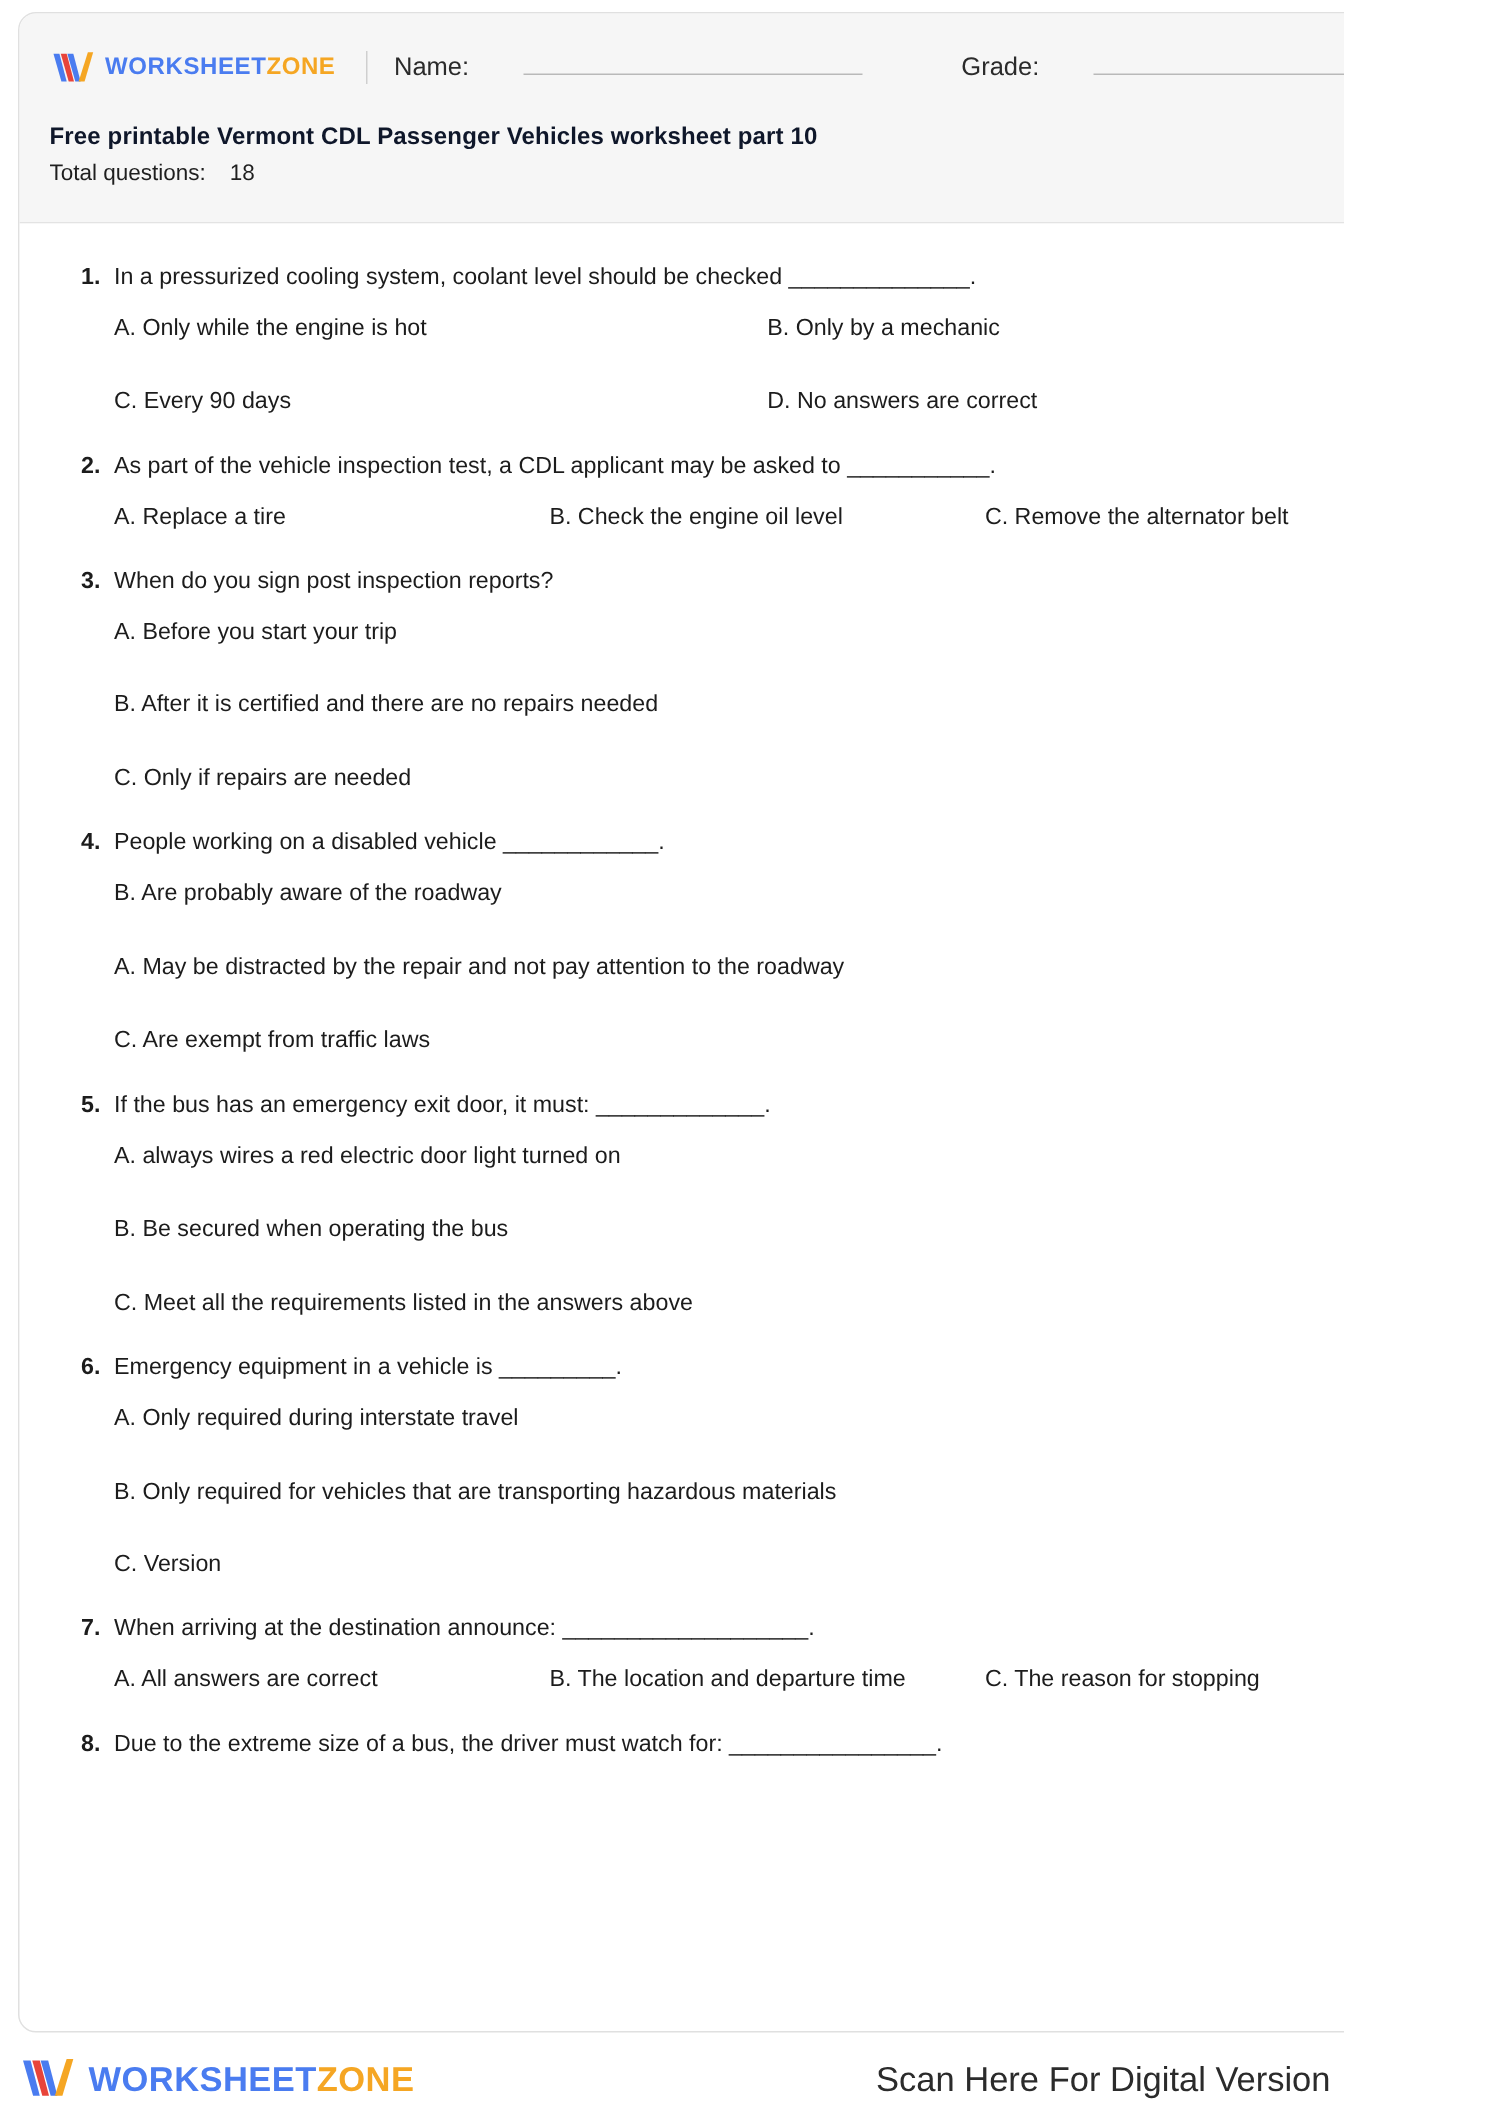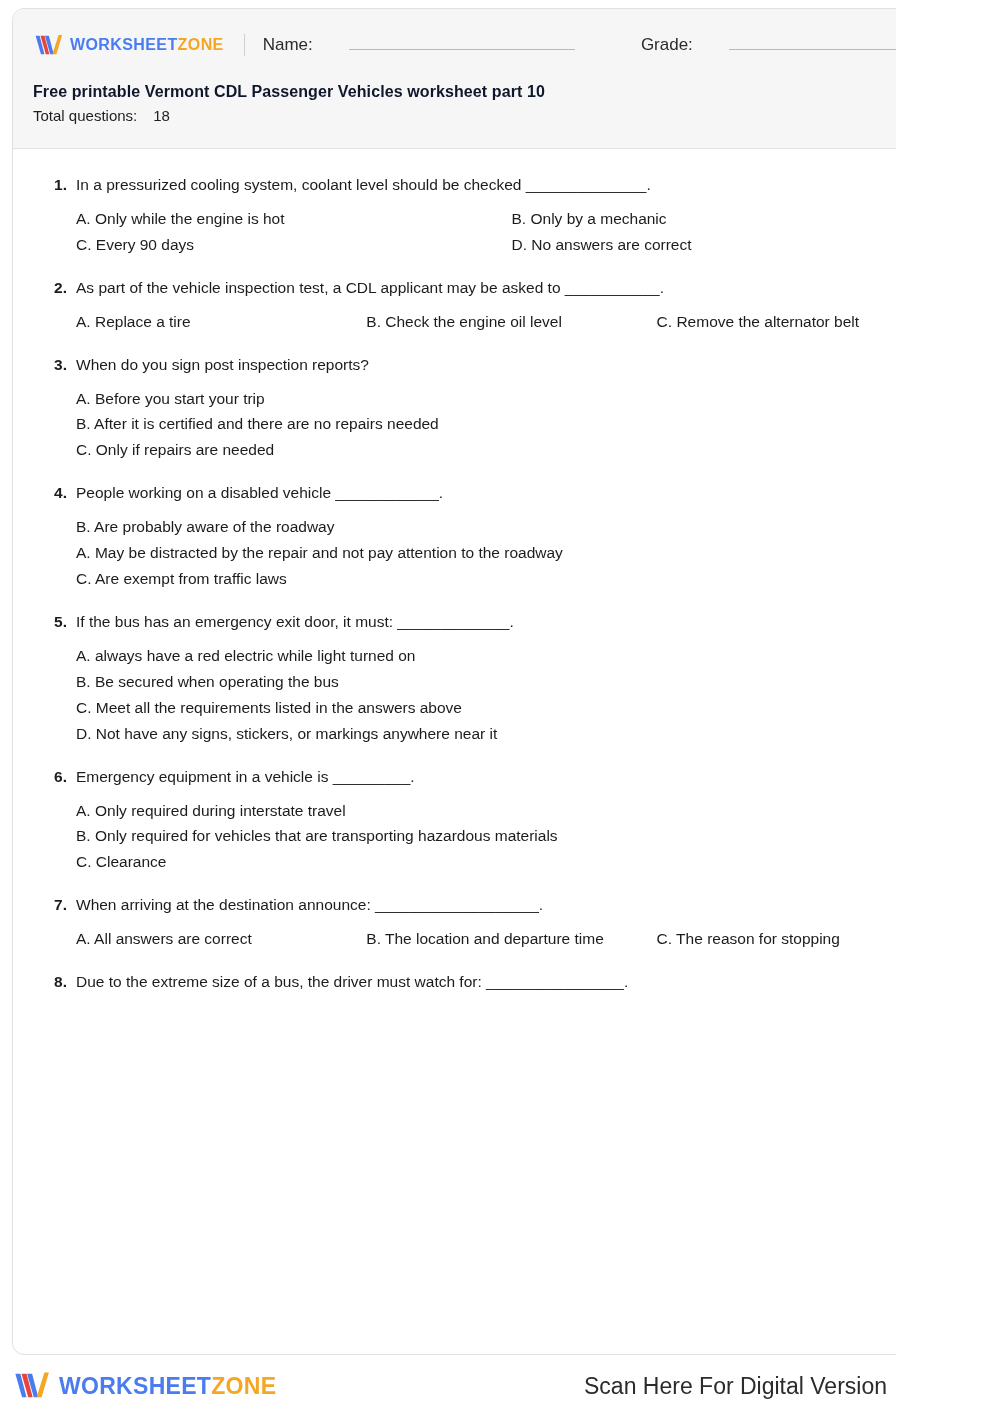--- a/index.html
+++ b/index.html
@@ -121,21 +121,21 @@
     flex: 0 0 auto;
     font-size: 15.5px;
   }
   .q-text { flex: 1 1 auto; }
 
   .opts {
     margin-top: 13px;
     margin-left: 35px;
     display: flex;
     flex-wrap: wrap;
-    row-gap: 5px;
+    row-gap: 28px;
   }
   .opt {
     font-size: 15.5px;
     color: #1c1c1c;
     line-height: 1.35;
   }
   
   .opts.cols-1 .opt { flex: 0 0 100%; }
   .opts.cols-2 .opt { flex: 0 0 50%; }
   .opts.cols-3 .opt { flex: 0 0 33.33%; }
@@ -271,35 +271,34 @@
             <div class="opt">A. May be distracted by the repair and not pay attention to the roadway</div>
             <div class="opt">C. Are exempt from traffic laws</div>
           </div>
         </div>
         <div class="q-block">
           <div class="q-line">
             <span class="q-num">5.</span>
             <span class="q-text">If the bus has an emergency exit door, it must: _____________.</span>
           </div>
           <div class="opts cols-1">
-            <div class="opt">A. always have a red electric while light turned on</div>
+            <div class="opt">A. always wires a red electric door light turned on</div>
             <div class="opt">B. Be secured when operating the bus</div>
             <div class="opt">C. Meet all the requirements listed in the answers above</div>
-            <div class="opt">D. Not have any signs, stickers, or markings anywhere near it</div>
           </div>
         </div>
         <div class="q-block">
           <div class="q-line">
             <span class="q-num">6.</span>
             <span class="q-text">Emergency equipment in a vehicle is _________.</span>
           </div>
           <div class="opts cols-1">
             <div class="opt">A. Only required during interstate travel</div>
             <div class="opt">B. Only required for vehicles that are transporting hazardous materials</div>
-            <div class="opt">C. Clearance</div>
+            <div class="opt">C. Version</div>
           </div>
         </div>
         <div class="q-block">
           <div class="q-line">
             <span class="q-num">7.</span>
             <span class="q-text">When arriving at the destination announce: ___________________.</span>
           </div>
           <div class="opts cols-3">
             <div class="opt">A. All answers are correct</div>
             <div class="opt">B. The location and departure time</div>

